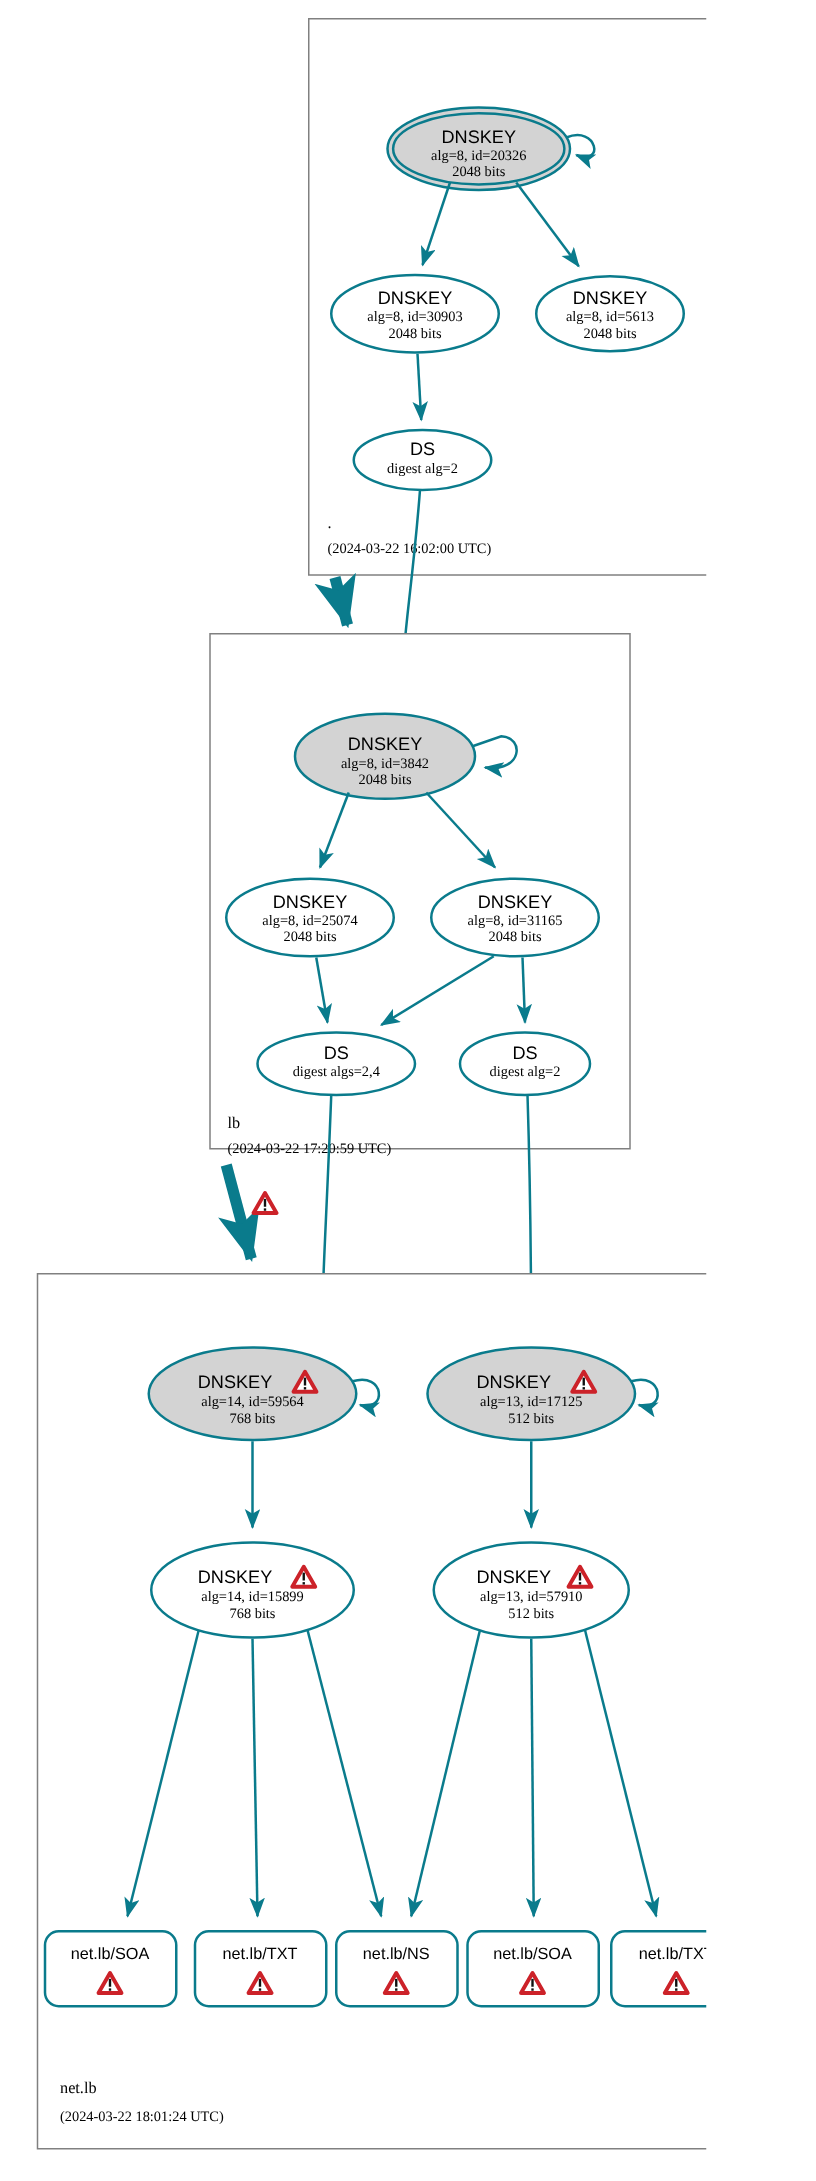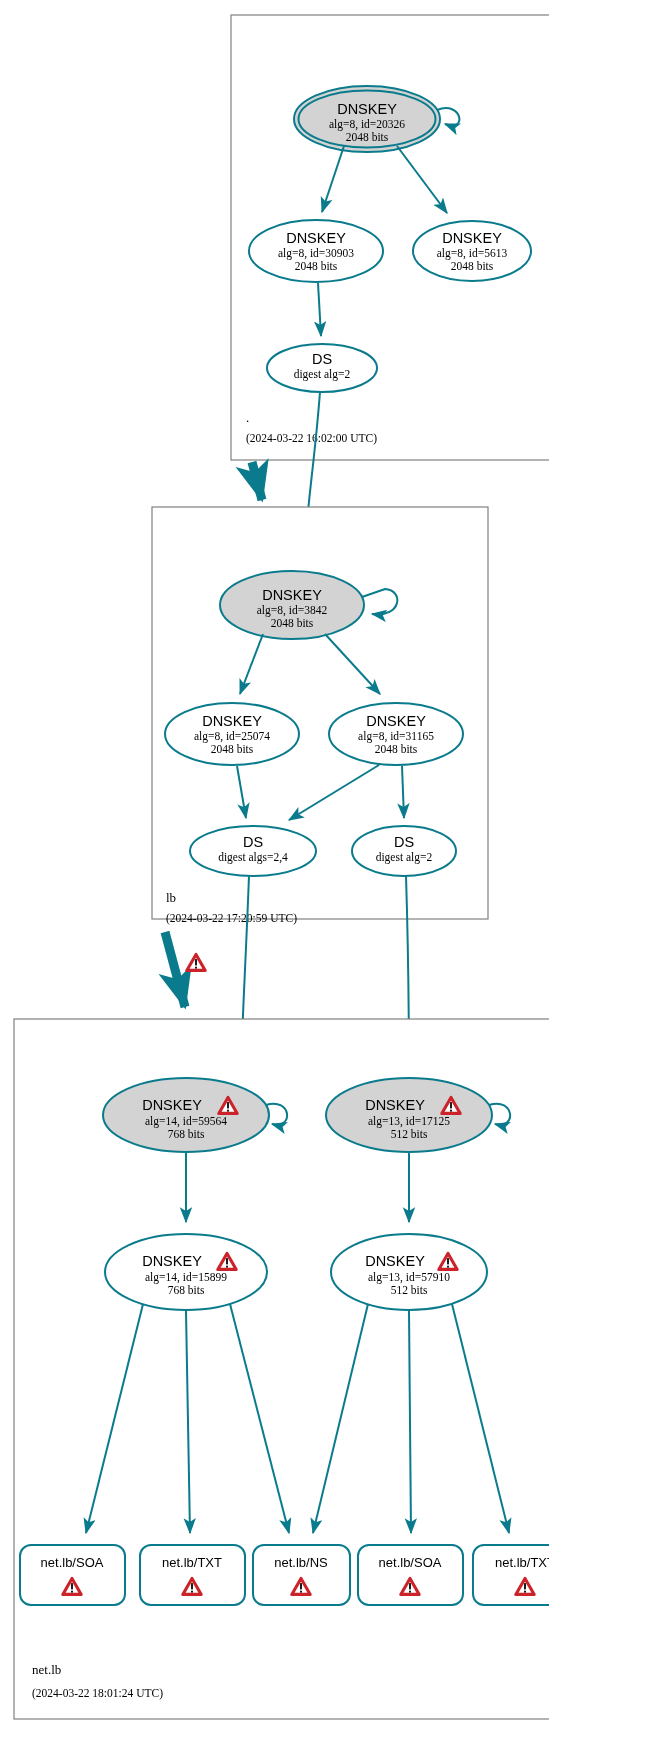--- a/index.html
+++ b/index.html
@@ -1,19 +1,19 @@
 <!DOCTYPE html>
 <html><head>
 <meta charset="utf-8">
 <style>
   html,body{margin:0;padding:0;background:#ffffff;}
   body{width:653px;height:1745px;position:relative;
        font-family:"Liberation Sans", sans-serif;
        -webkit-font-smoothing:antialiased;}
-  #stage{position:absolute;left:0;top:0;width:549px;height:1745px;overflow:hidden;}
+  #stage{position:absolute;left:16px;top:0;width:549px;height:1745px;overflow:hidden;}
   svg#graph{position:absolute;left:0;top:0;width:653px;height:1745px;}
 
   .zone-box{fill:#ffffff;stroke:#808080;stroke-width:1.2;}
   .node-ell{fill:#ffffff;stroke:#0a7b8c;stroke-width:2;}
   .node-ell.secure-anchor{fill:#d3d3d3;}
   .rr-box{fill:#ffffff;stroke:#0a7b8c;stroke-width:2;}
   .edge{fill:none;stroke:#0a7b8c;stroke-width:2;}
   .edge-thick{fill:none;stroke:#0a7b8c;stroke-width:9;stroke-linecap:butt;}
   .t-title{font-family:"Liberation Sans", sans-serif;font-size:14.5px;fill:#000000;}
   .t-sub{font-family:"Liberation Serif", serif;font-size:11.5px;fill:#000000;}

